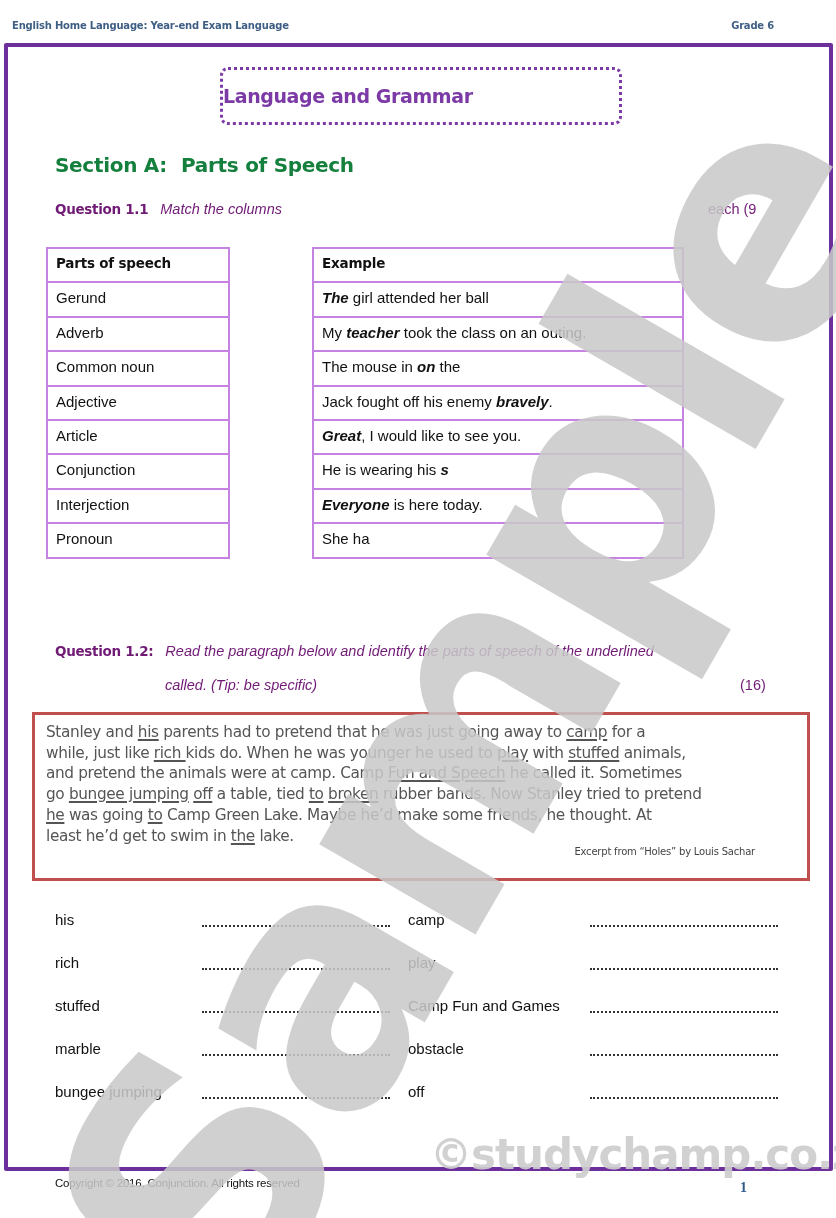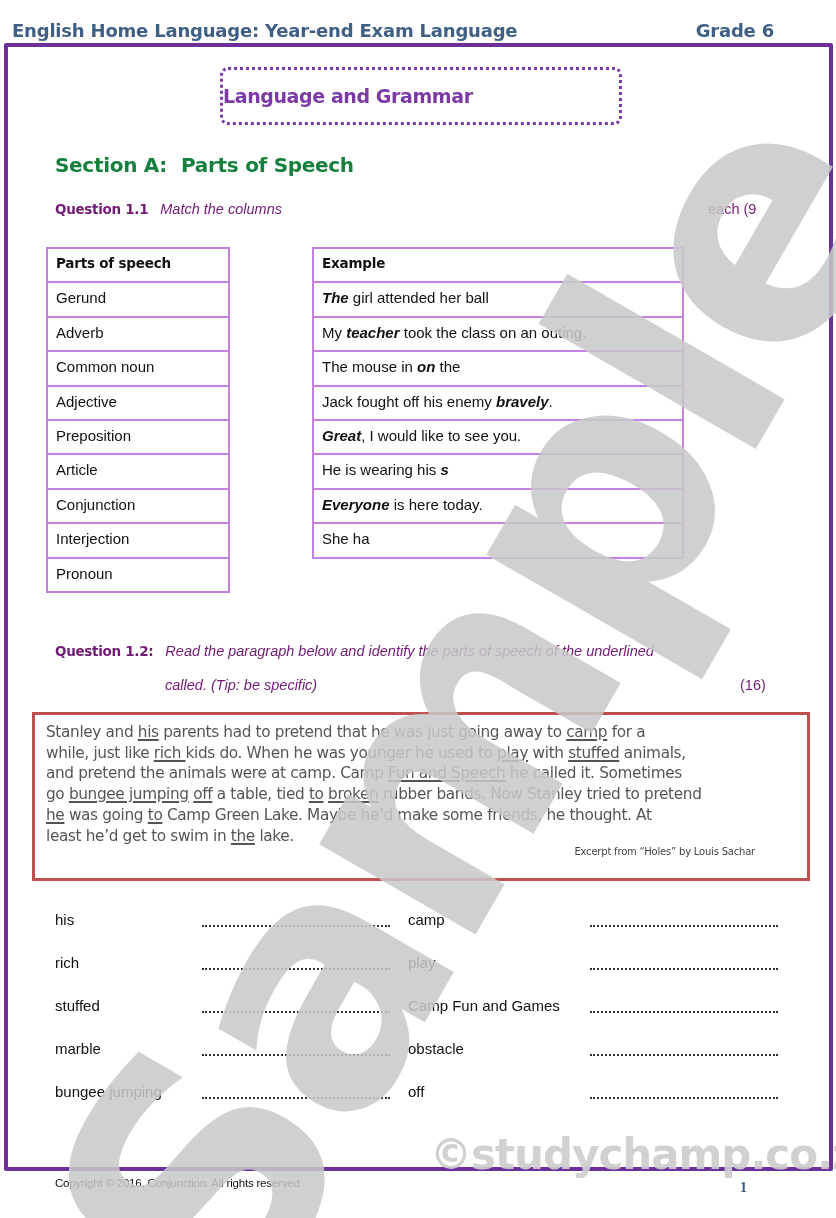--- a/index.html
+++ b/index.html
@@ -3,21 +3,21 @@
   <meta charset="utf-8">
   <style>
     * { box-sizing: border-box; margin: 0; padding: 0; }
     html, body { width: 836px; height: 1218px; background: #ffffff; overflow: hidden; }
     body { position: relative; font-family: "Liberation Sans", sans-serif; color: #111; }
 
     .running-header {
       position: absolute; left: 12px; top: 20px; width: 764px;
       display: flex; justify-content: space-between;
       font-family: "DejaVu Sans", sans-serif; font-weight: bold;
-      font-size: 18px; color: #3f5f84; letter-spacing: -0.2px;
+      font-size: 10px; color: #3f5f84; letter-spacing: -0.2px;
     }
     .running-header .grade { padding-right: 2px; }
 
     .page-frame {
       position: absolute; left: 4px; top: 43px; width: 829px; height: 1128px;
       border: 4px solid #6d2f9c;
       border-radius: 2px;
     }
 
     .title-box {
@@ -145,23 +145,20 @@
       <tr>
         <td>Adverb</td>
       </tr>
       <tr>
         <td>Common noun</td>
       </tr>
       <tr>
         <td>Adjective</td>
       </tr>
       <tr>
-        <td>Preposition</td>
-      </tr>
-      <tr>
         <td>Article</td>
       </tr>
       <tr>
         <td>Conjunction</td>
       </tr>
       <tr>
         <td>Interjection</td>
       </tr>
       <tr>
         <td>Pronoun</td>

